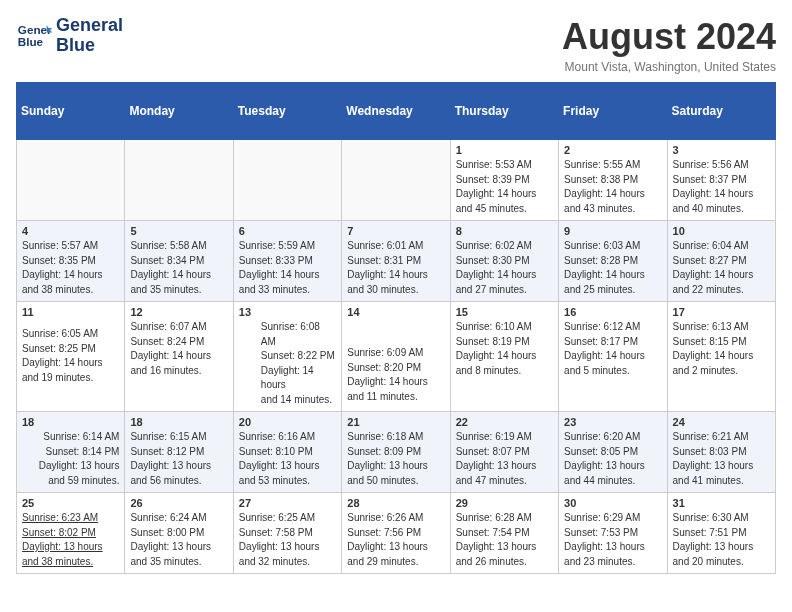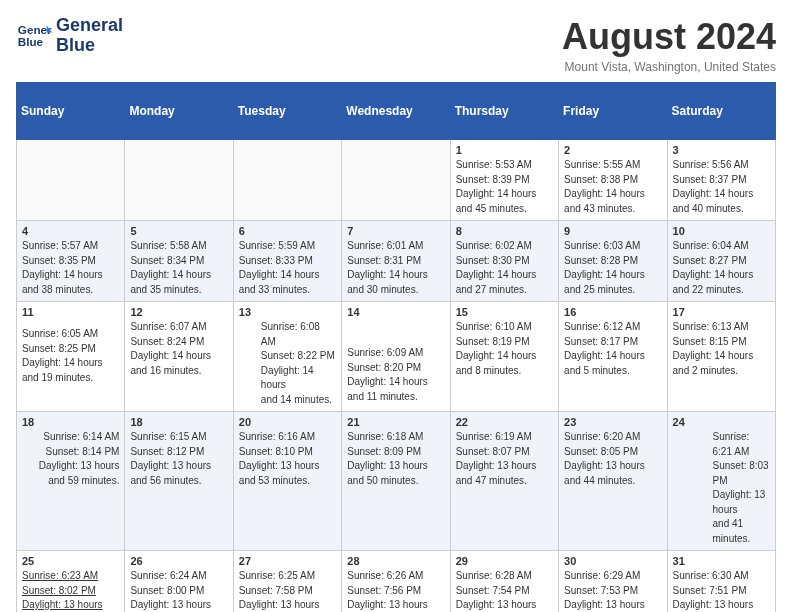--- a/index.html
+++ b/index.html
@@ -294,21 +294,21 @@
         </td>
         <td>
           <span class="day-num">23</span>
           <div class="day-info" style="white-space: pre-line;">Sunrise: 6:20 AM
 Sunset: 8:05 PM
 Daylight: 13 hours
 and 44 minutes.</div>
         </td>
         <td>
           <span class="day-num">24</span>
-          <div class="day-info" style="white-space: pre-line; margin-left: 40px;">Sunrise: 6:21 AM
+          <div class="day-info" style="white-space: pre-line;">Sunrise: 6:21 AM
 Sunset: 8:03 PM
 Daylight: 13 hours
 and 41 minutes.</div>
         </td>
       </tr>
       <tr>
         <td>
           <span class="day-num">25</span>
           <div class="day-info" style="white-space: pre-line; text-decoration: underline;">Sunrise: 6:23 AM
 Sunset: 8:02 PM

